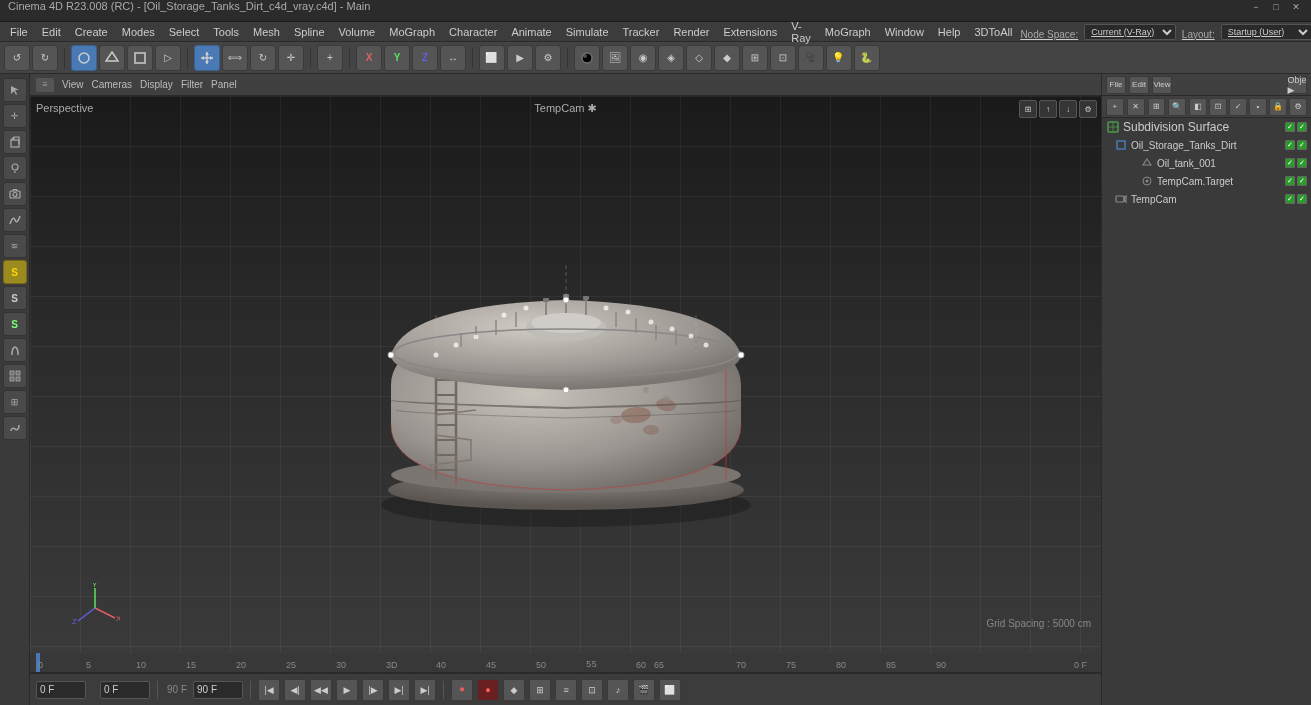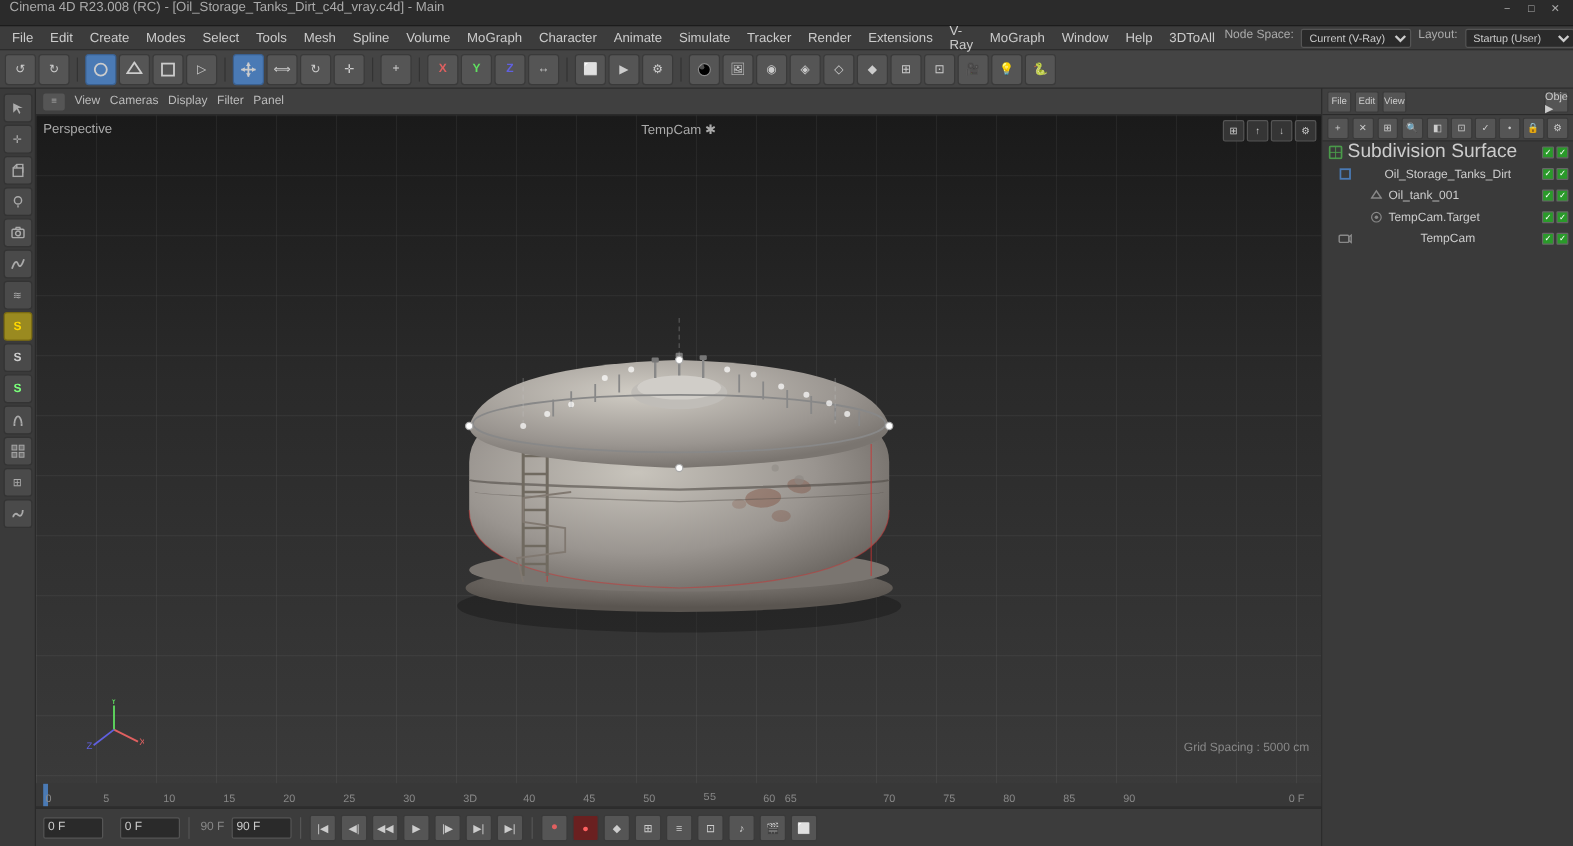--- a/index.html
+++ b/index.html
@@ -305,21 +305,21 @@
     .obj-row {
       height: 18px;
       display: flex;
       align-items: center;
       padding: 0 4px;
       gap: 3px;
       cursor: pointer;
       font-size: 10px;
       color: #ccc;
     }
-    .obj-indent-1 { padding-left: 12px; text-align: center; }
+    .obj-indent-1 { padding-left: 12px; }
     .obj-indent-2 { padding-left: 38px; }
     .obj-icon {
       width: 14px;
       height: 14px;
       flex-shrink: 0;
       display: flex;
       align-items: center;
       justify-content: center;
       font-size: 8px;
     }
@@ -434,21 +434,21 @@
   <div class="menu-item">Simulate</div>
   <div class="menu-item">Tracker</div>
   <div class="menu-item">Render</div>
   <div class="menu-item">Extensions</div>
   <div class="menu-item">V-Ray</div>
   <div class="menu-item">MoGraph</div>
   <div class="menu-item">Window</div>
   <div class="menu-item">Help</div>
   <div class="menu-item">3DToAll</div>
 
-  <div style="margin-left:auto;display:flex;align-items:flex-start;gap:6px;">
+  <div style="margin-left:auto;display:flex;align-items:flex-end;gap:6px;text-decoration:underline;">
     <span class="top-right-label">Node Space:</span>
     <select class="top-right-dropdown" style="width:110px;">
       <option>Current (V-Ray)</option>
     </select>
     <span class="top-right-label">Layout:</span>
     <select class="top-right-dropdown" style="width:100px;">
       <option>Startup (User)</option>
     </select>
   </div>
 </div>
@@ -837,21 +837,21 @@
     <div id="object-manager">
 
       <div class="obj-row">
         <div class="obj-icon">
           <svg width="12" height="12" viewBox="0 0 12 12">
             <rect x="1" y="1" width="10" height="10" fill="none" stroke="#4a9a4a" stroke-width="1.5" rx="1"></rect>
             <line x1="6" y1="1" x2="6" y2="11" stroke="#4a9a4a" stroke-width="0.8"></line>
             <line x1="1" y1="6" x2="11" y2="6" stroke="#4a9a4a" stroke-width="0.8"></line>
           </svg>
         </div>
-        <span style="font-size:16px;color:#ccc;flex:1;">Subdivision Surface</span>
+        <span style="font-size:12px;color:#ccc;flex:1;">Subdivision Surface</span>
         <div class="obj-actions">
           <div class="obj-check" style="background:#2a9a2a;">✓</div>
           <div class="obj-check" style="background:#2a9a2a;">✓</div>
         </div>
       </div>
 
       <div class="obj-row obj-indent-1">
         <div class="obj-icon">
           <svg width="10" height="10" viewBox="0 0 10 10">
             <rect x="1" y="1" width="8" height="8" fill="none" stroke="#4a7ab5" stroke-width="1.5"></rect>

